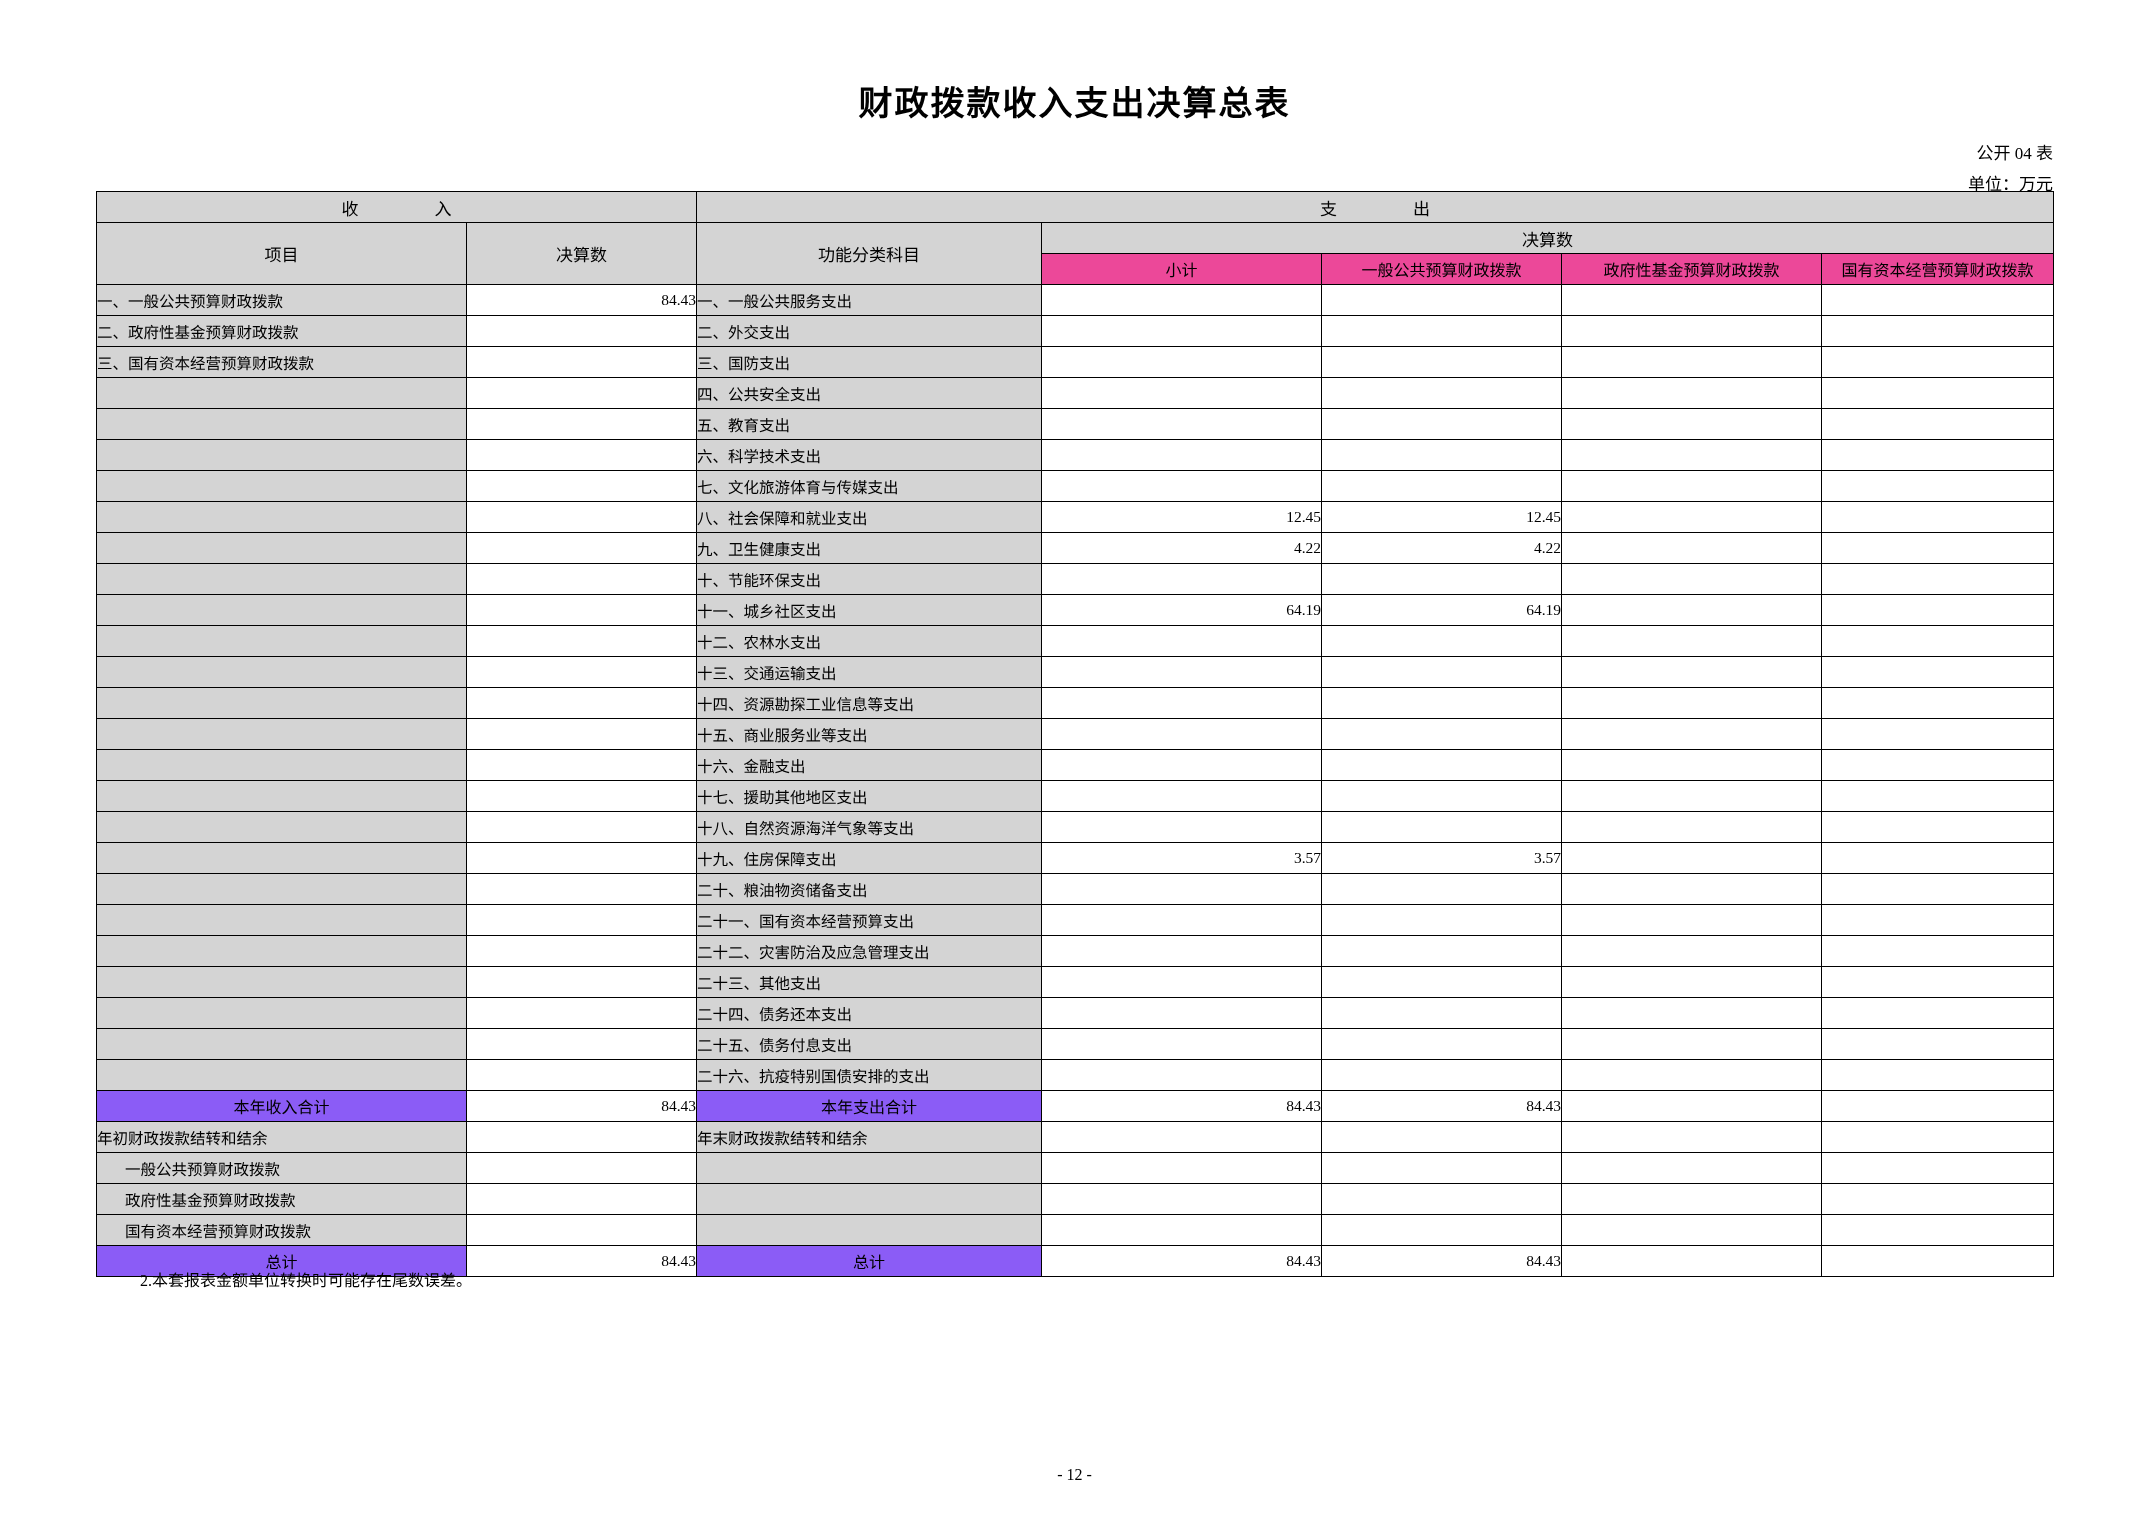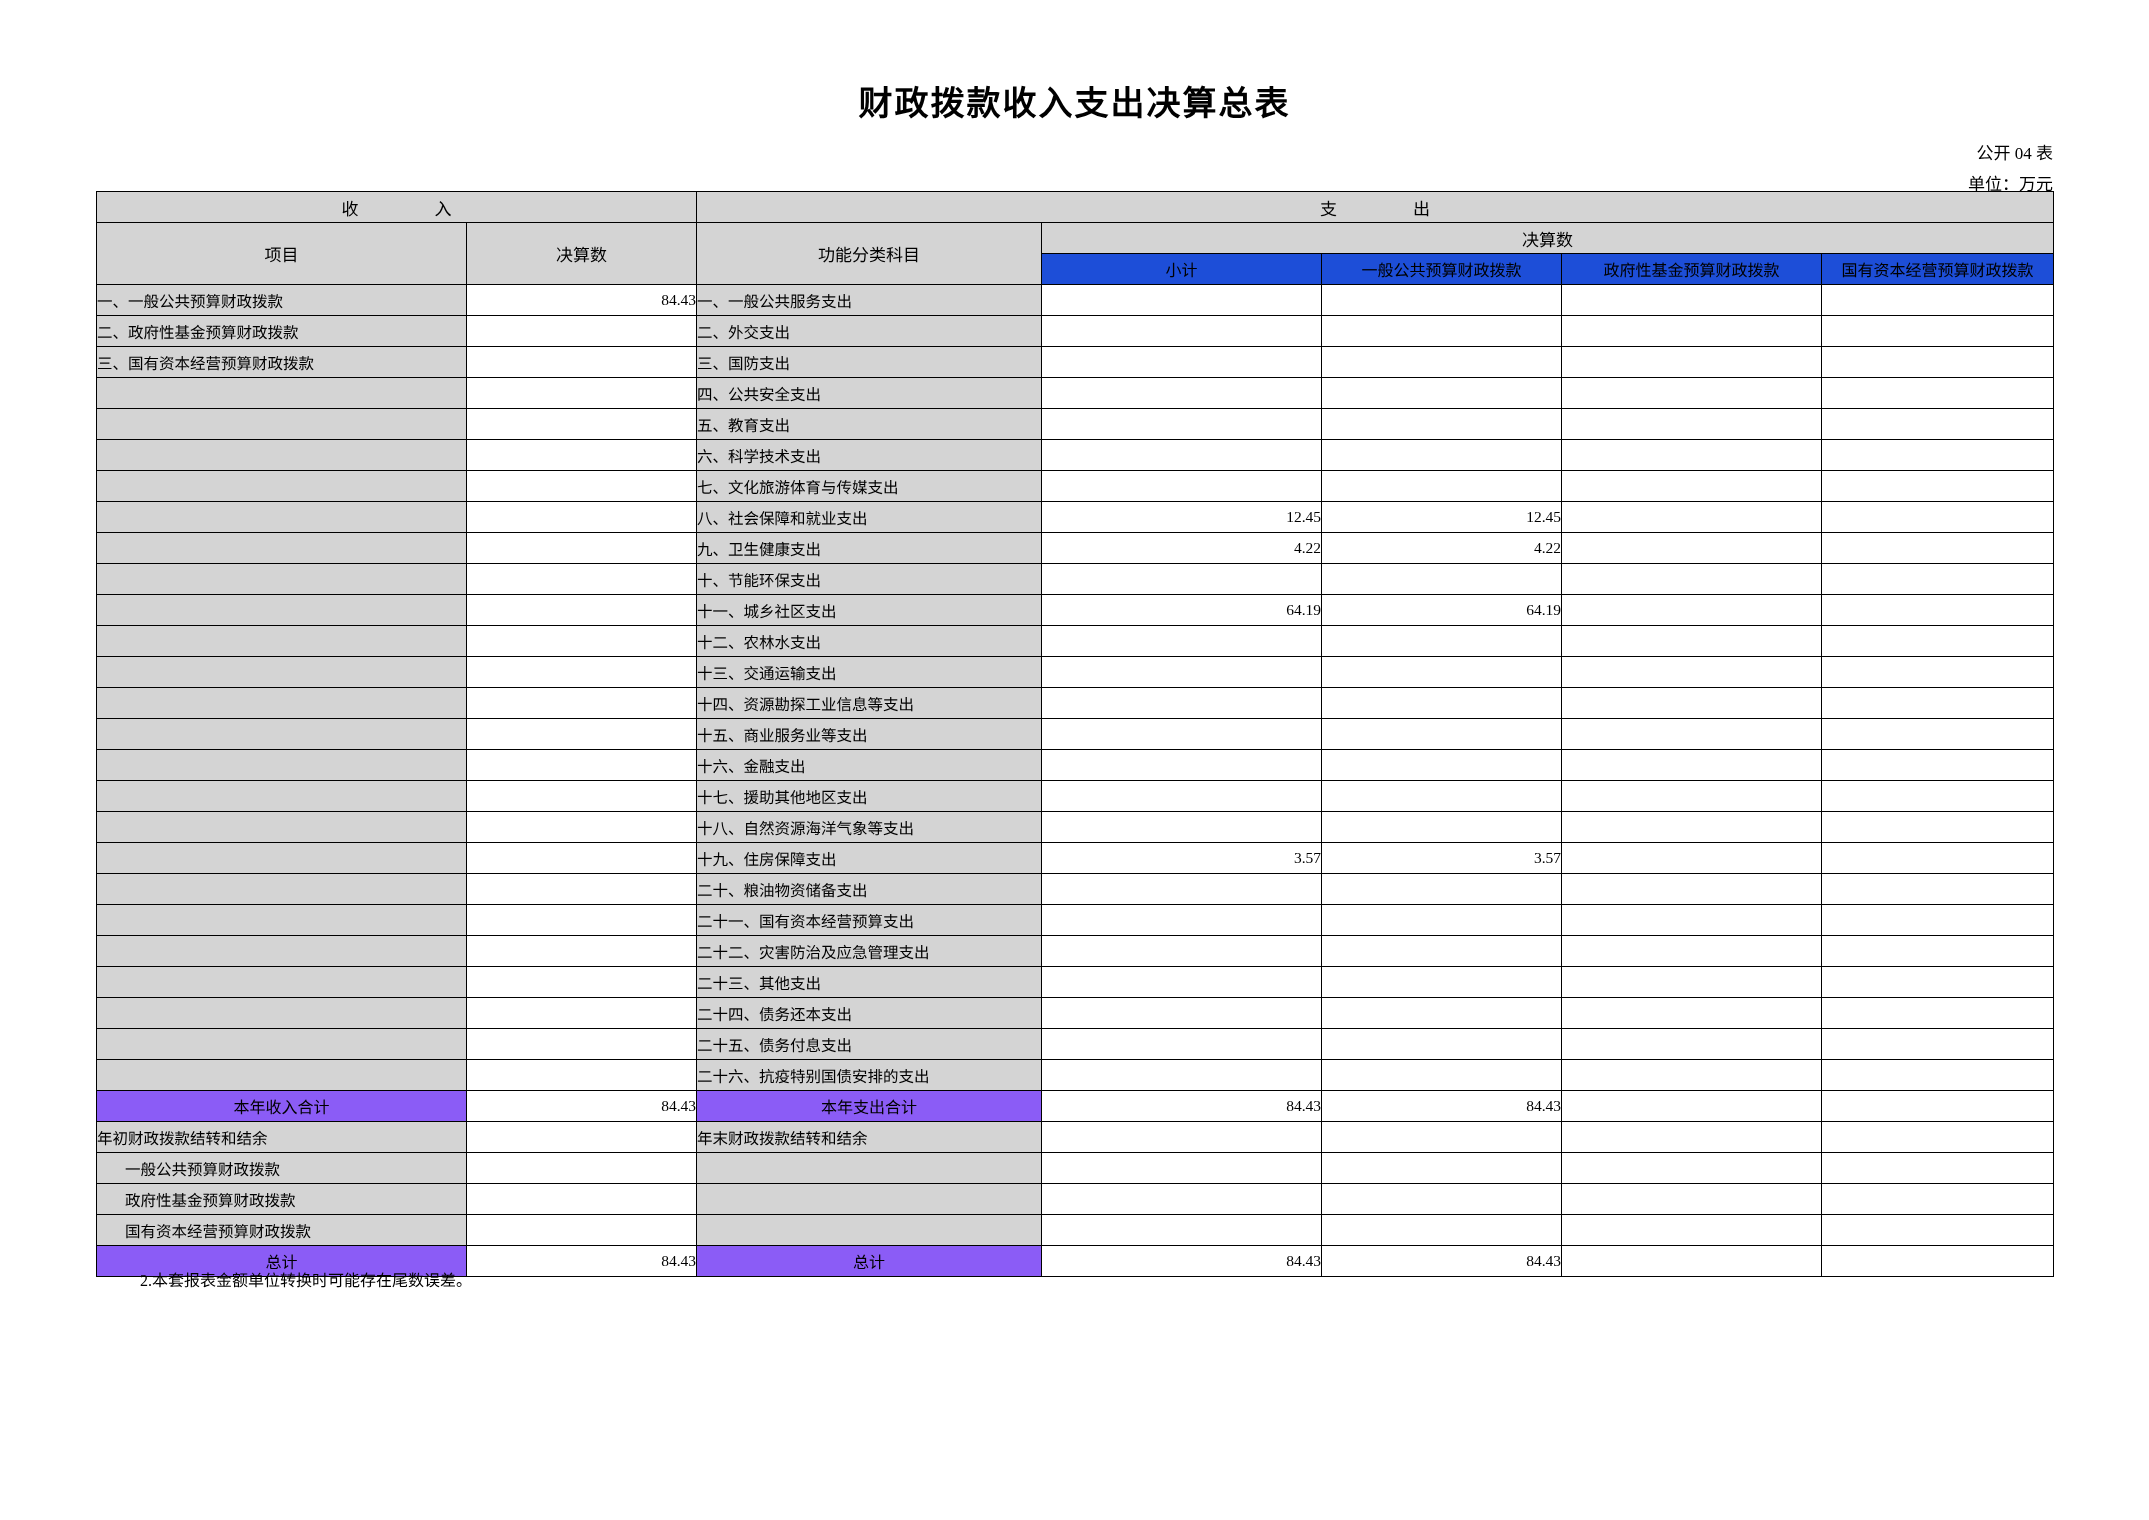--- a/index.html
+++ b/index.html
@@ -68,21 +68,21 @@
     vertical-align: middle;
     font-weight: normal;
   }
   .hdr {
     background: #d4d4d4;
     text-align: center;
     font-weight: bold;
     font-size: 17px;
   }
   .hdr-sub {
-    background: #1d4ed8;
+    background: #ec4899;
     text-align: center;
     font-weight: bold;
     font-size: 16px;
   }
   .spaced {
     letter-spacing: 14px;
     text-indent: 14px;
   }
   .cell-left {
     background: #d4d4d4;
@@ -462,14 +462,15 @@
           <td class="cell-num">84.43</td>
           <td class="cell-num">84.43</td>
           <td class="cell-num"></td>
           <td class="cell-num"></td>
         </tr>
       </tbody>
   </table>
 
   <div class="notes note2">2.本套报表金额单位转换时可能存在尾数误差。</div>
 
+  <div class="pagenum">- 12 -</div>
 
 </div>
 
 </body></html>

